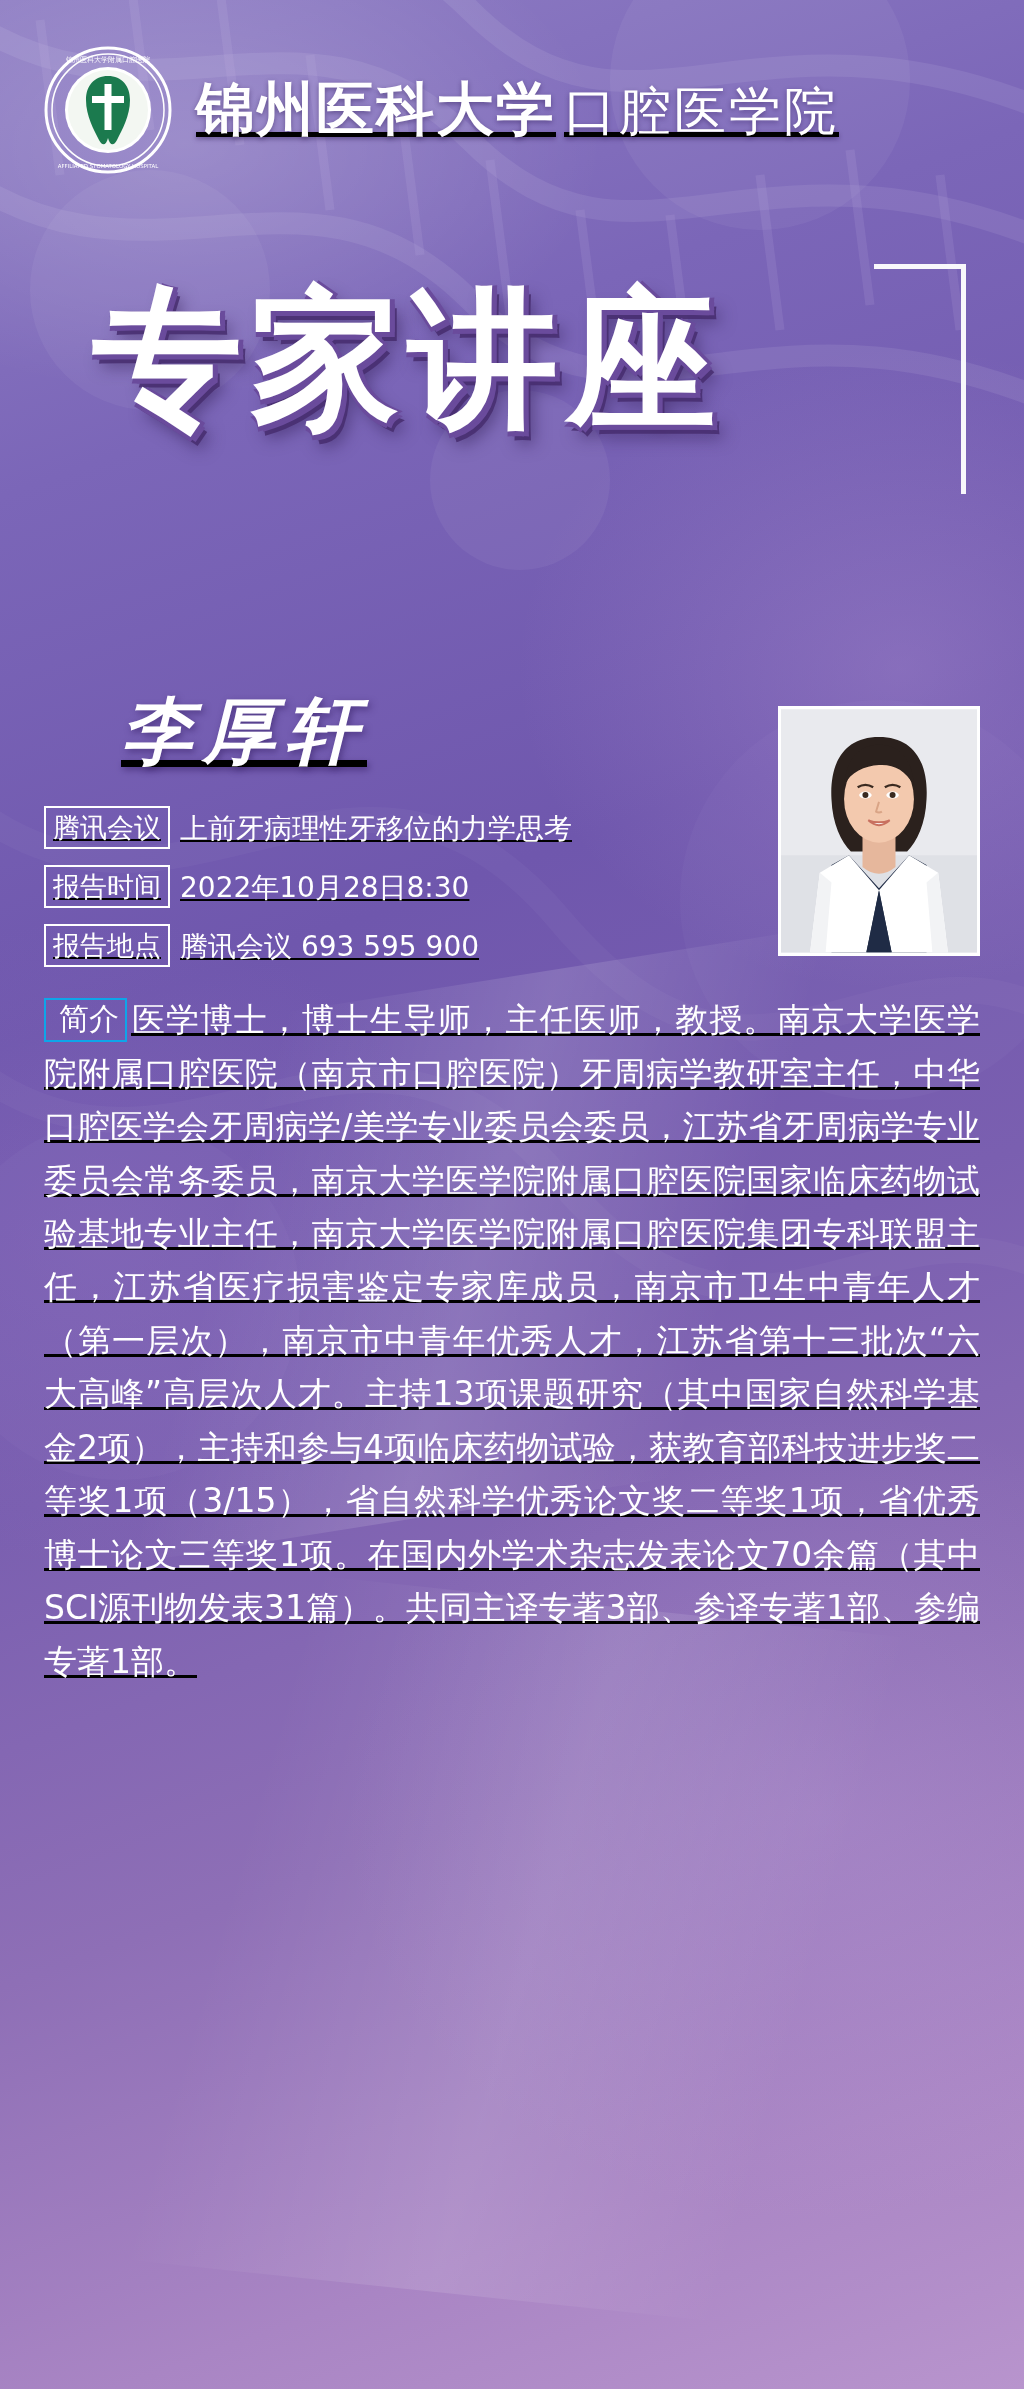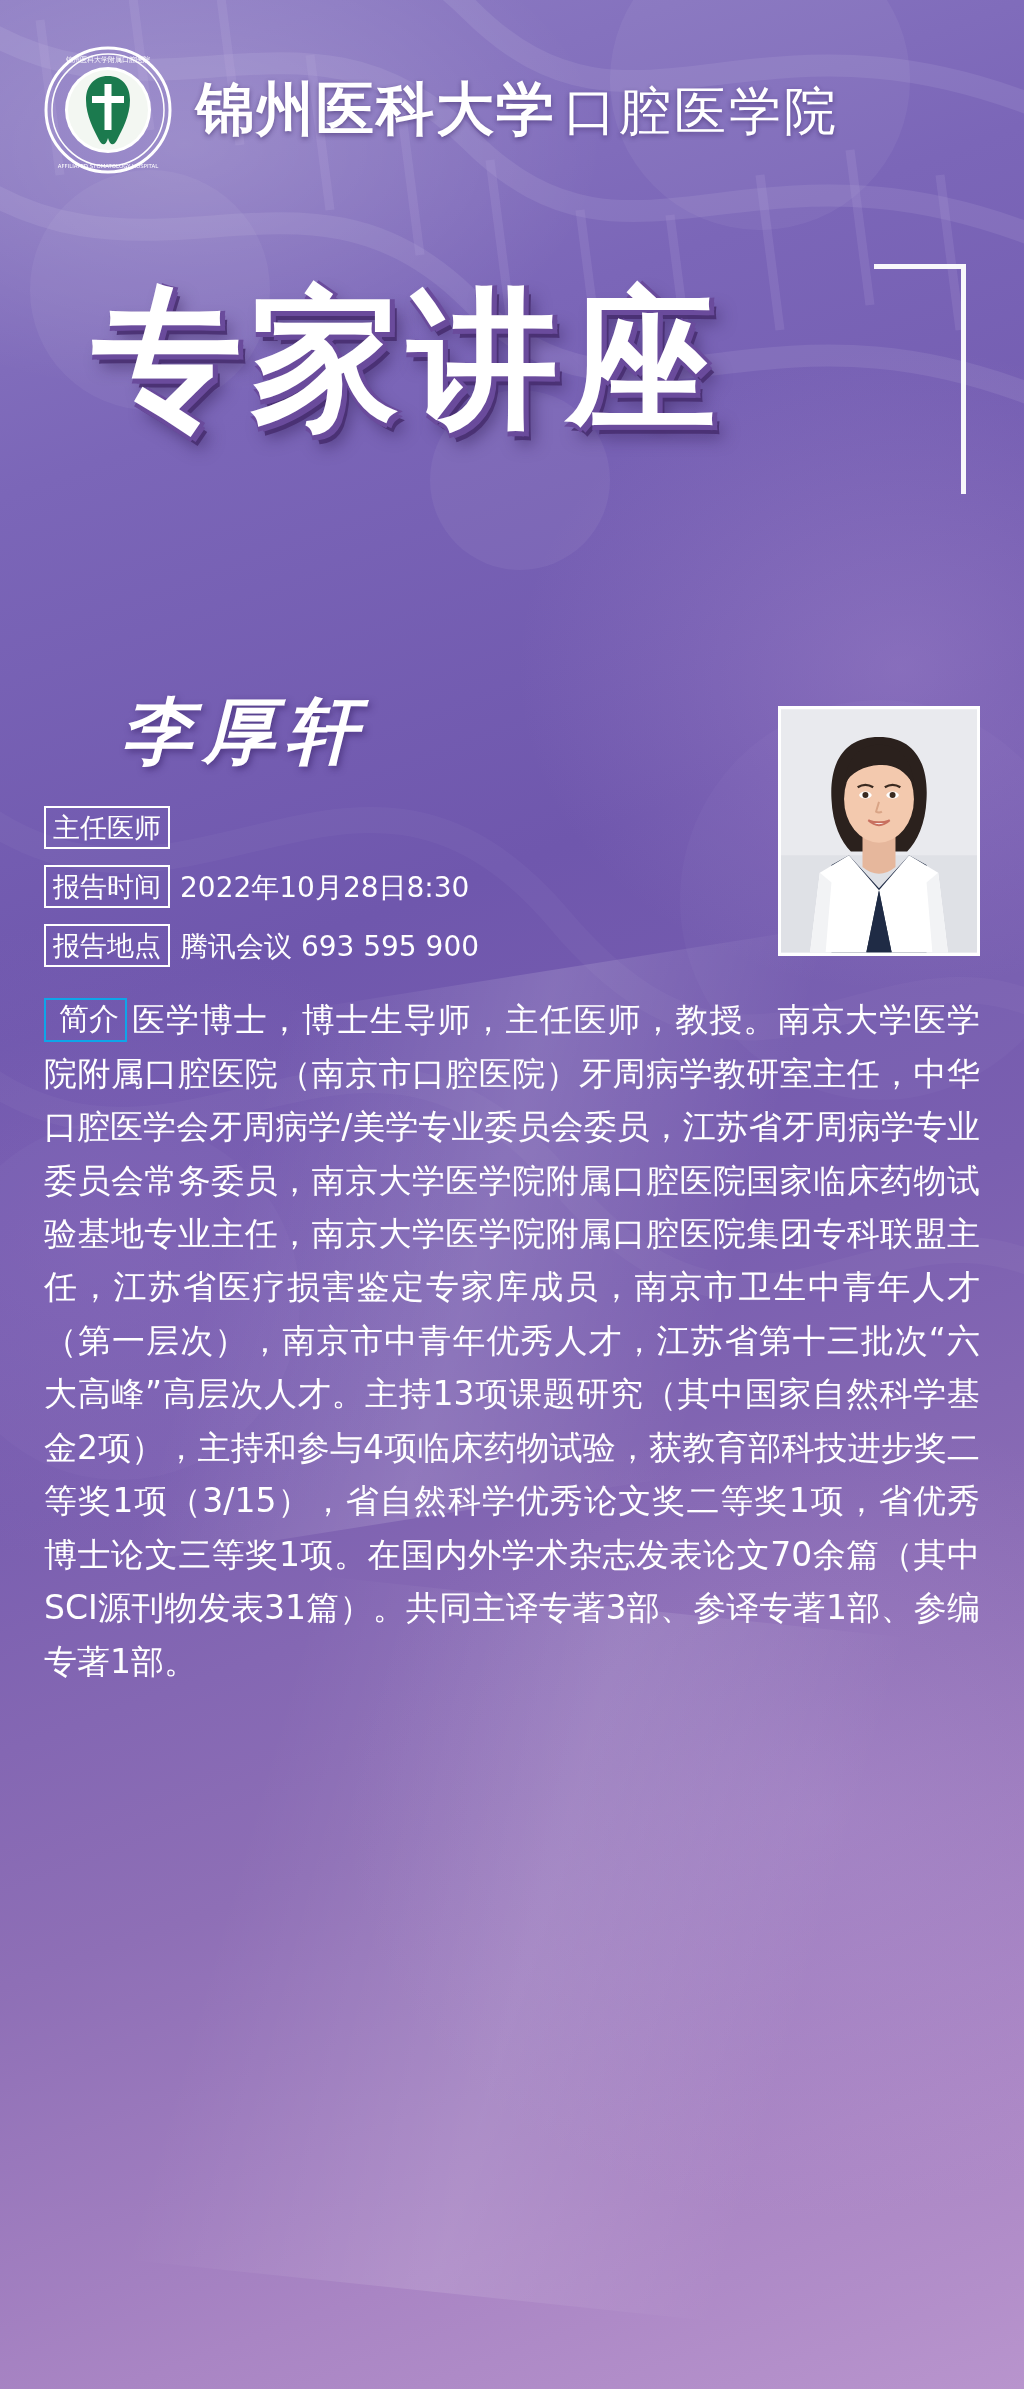--- a/index.html
+++ b/index.html
@@ -55,20 +55,21 @@
     transform: rotate(6deg);
   }
 
   
   .page {
     position: relative;
     z-index: 3;
     width: 1024px;
     height: 2389px;
     padding: 0 44px;
+    text-decoration: underline;
   }
 
   
   .header {
     display: flex;
     align-items: center;
     padding-top: 46px;
     gap: 24px;
   }
   .logo {
@@ -295,21 +296,22 @@
     <div class="bracket"></div>
     <div class="bracket-bottom"></div>
     <div class="big-title">专家讲座</div>
   </div>
 
   <div class="speaker-name">李厚轩</div>
 
   <div class="info">
 
     <div class="info-row">
-      <span class="tag">主任医师</span>
+      <span class="tag">腾讯会议</span>
+      <span class="info-val">上前牙病理性牙移位的力学思考</span>
     </div>
 
     <div class="info-row">
       <span class="tag">报告时间</span>
       <span class="info-val">2022年10月28日8:30</span>
     </div>
 
     <div class="info-row">
       <span class="tag">报告地点</span>
       <span class="info-val">腾讯会议 693 595 900</span>

